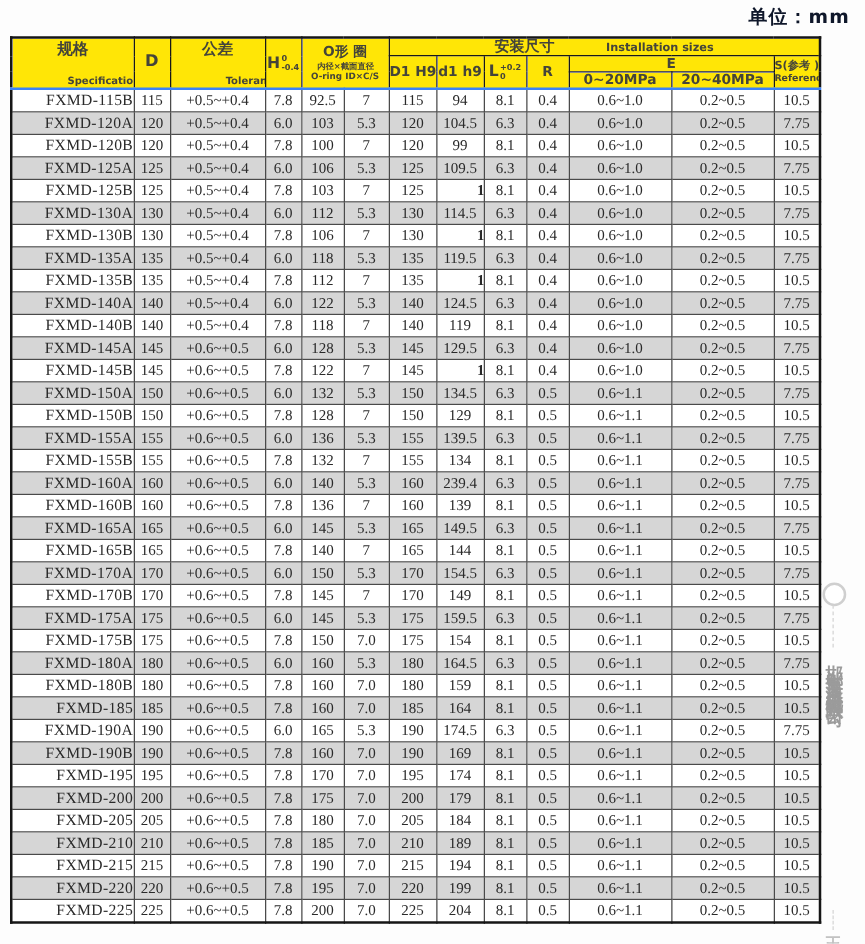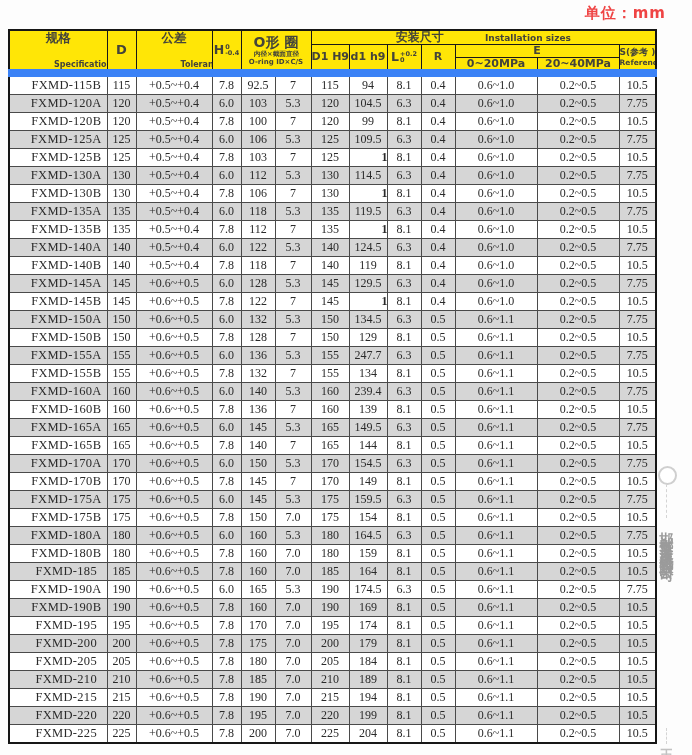--- a/index.html
+++ b/index.html
@@ -1,59 +1,59 @@
 <!DOCTYPE html>
 <html style="--header-bg: #ffe606; --row-alt-bg: #d6d6d6; --margin-text: #9b9b9b;"><head>
 <meta charset="utf-8">
 <style>
   html,body{margin:0;padding:0;}
   body{
     width:692px;height:755px;position:relative;background:#fdfdfd;overflow:hidden;
     font-family:"DejaVu Sans",sans-serif;
   }
   .unit-label{
-    position:absolute;top:4px;right:26px;font-size:15px;font-weight:600;color:#ef4444;
+    position:absolute;top:4px;right:12px;font-size:15px;font-weight:600;color:#0f172a;
     letter-spacing:1px;
   }
   table.spec-table{
     position:absolute;left:8px;top:29px;width:647px;table-layout:fixed;
     border-collapse:collapse;border:2px solid #161616;
   }
   .spec-table th,.spec-table td{
     border:1px solid #3c3c3c;text-align:center;vertical-align:middle;
     padding:0;overflow:hidden;white-space:nowrap;
   }
   .spec-table thead th{
     background:var(--header-bg,#ffe606);color:#44443a;border:1px solid #181818;
     font-weight:700;line-height:1.05;
   }
-  .spec-table thead{border-bottom:8px solid #3b82f6;}
+  .spec-table thead{border-bottom:2px solid #3b82f6;}
   .hr1 th{height:13px;font-size:12px;}
   .hr2 th{height:10px;}
   .hr3 th{height:11px;font-size:11px;font-weight:700;}
   th.big-cn{font-size:12.5px;}
   .en-sub{display:block;font-size:8px;font-weight:700;letter-spacing:0;line-height:1;margin-top:16px;padding-left:44px;}
   th.col-d{font-size:13px;}
   th.col-h,th.col-l{font-size:12.5px;}
   .tol-stack{display:inline-block;vertical-align:middle;margin-left:1px;text-align:left;}
   .tol-stack i{display:block;font-style:normal;font-size:6.5px;line-height:1.05;font-weight:700;}
   th.oring div{line-height:1.15;}
-  .oring-l1{font-size:14px;}
+  .oring-l1{font-size:11px;}
   .oring-l2{font-size:7px;transform:scale(.95);}
   .oring-l3{font-size:7px;}
   th.sub-dim{font-size:11px;font-weight:700;margin-left:20px;}
   th.col-e{font-size:11px;height:10px;}
   th.col-s{font-size:9px;}
   .ref-sub{display:block;font-size:7.5px;line-height:1;margin-top:1px;}
   .spec-table tbody td{
     height:17px;font-family:"Liberation Serif","DejaVu Serif",serif;
     font-size:12px;color:#2a2a2a;background:#ffffff;border:1px solid #4a4a4a;
   }
   .spec-table tbody tr.alt td{background:var(--row-alt-bg,#d6d6d6);}
-  .spec-table tbody td.spec{text-align:center;padding-left:16px;letter-spacing:.3px;font-size:12.5px;}
+  .spec-table tbody td.spec{text-align:right;padding-left:16px;letter-spacing:.3px;font-size:12.5px;}
   .spec-table tbody td.bold{font-weight:700;padding-left:32px;}
   
   .binder-ring{
     position:absolute;left:658px;top:466px;width:15px;height:15px;border-radius:50%;
     border:2px solid #cfcfcf;background:#fff;
   }
   .binder-line{position:absolute;left:666px;width:0;border-left:1px dashed #d4d4d4;}
   .binder-line.top{top:484px;height:34px;}
   .binder-line.bottom{top:728px;height:16px;}
   .company-text{
@@ -358,21 +358,21 @@
         <td>10.5</td>
       </tr>
       <tr class="alt">
         <td class="spec">FXMD-155A</td>
         <td>155</td>
         <td>+0.6~+0.5</td>
         <td>6.0</td>
         <td>136</td>
         <td>5.3</td>
         <td>155</td>
-        <td>247.7</td>
+        <td>139.5</td>
         <td>6.3</td>
         <td>0.5</td>
         <td>0.6~1.1</td>
         <td>0.2~0.5</td>
         <td>7.75</td>
       </tr>
       <tr>
         <td class="spec">FXMD-155B</td>
         <td>155</td>
         <td>+0.6~+0.5</td>

